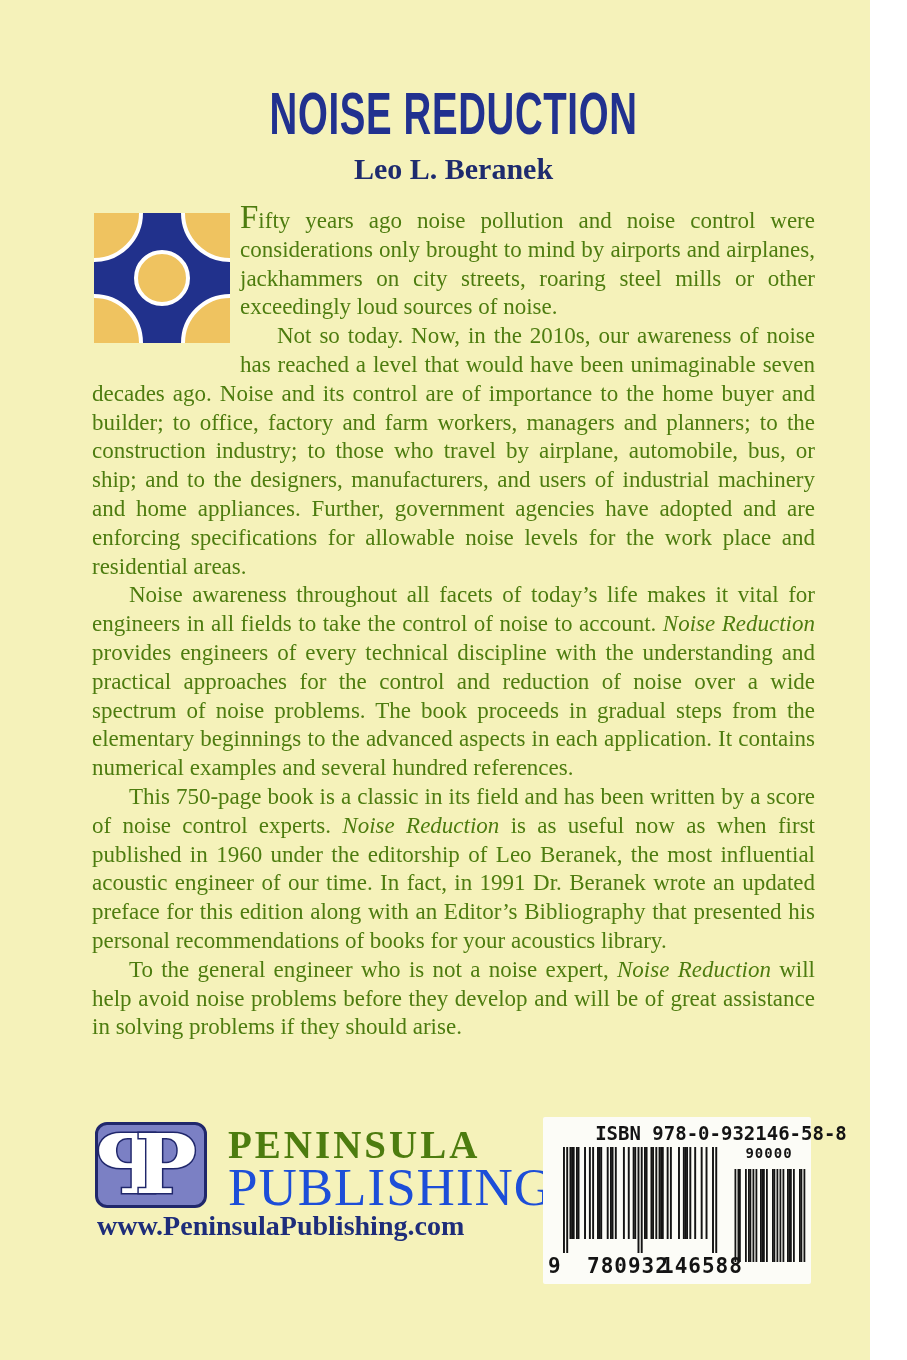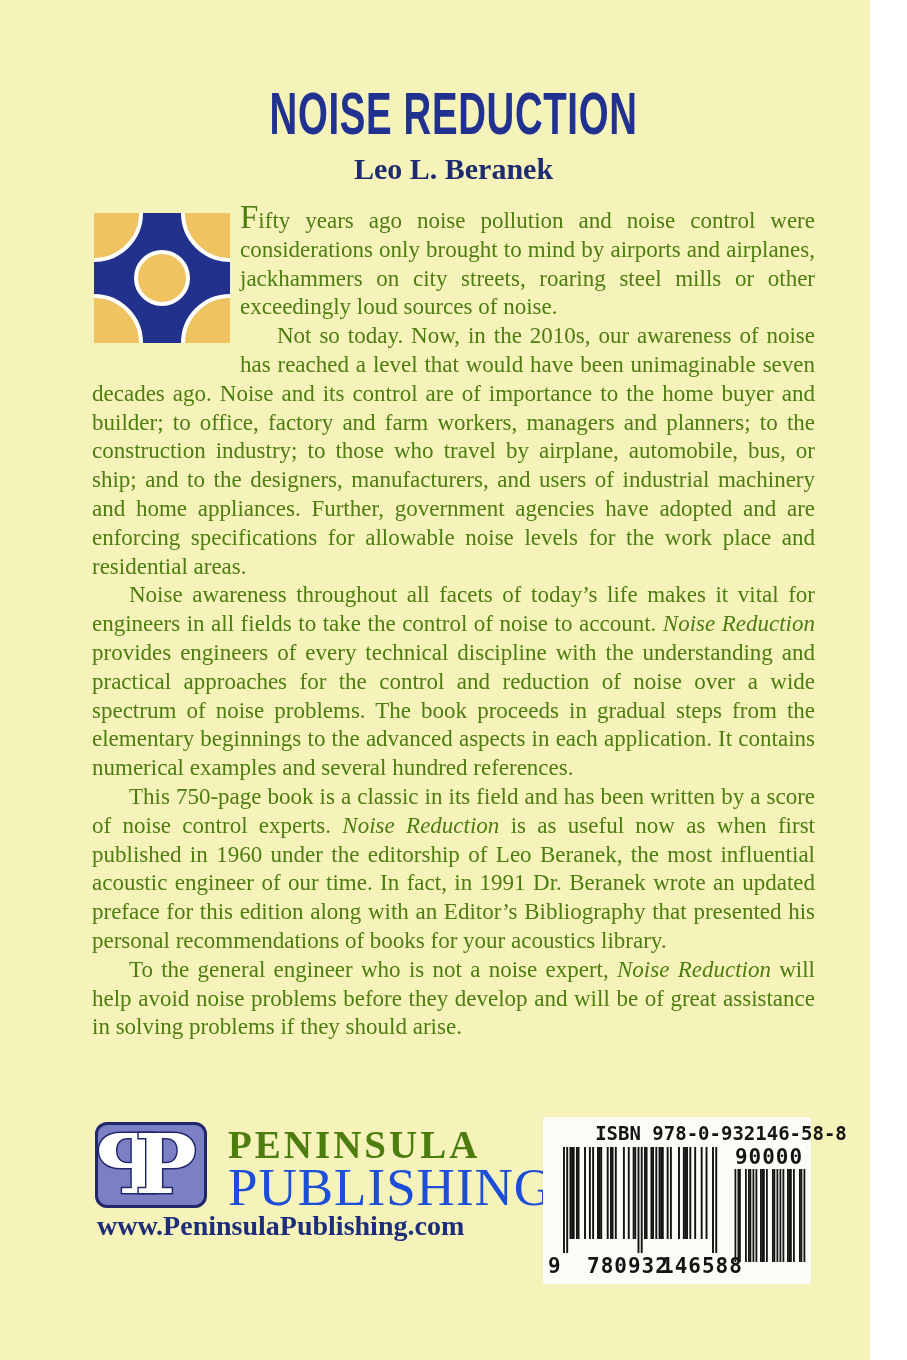--- a/index.html
+++ b/index.html
@@ -69,21 +69,21 @@
     font-family:"DejaVu Sans Mono", monospace; color:#141414;
   }
   .isbn-line {
     position:absolute; top:5px; left:0; width:268px; text-align:center;
     font-weight:bold; font-size:19px; letter-spacing:0px; white-space:nowrap;margin-left:44px;
   }
   .bc-main-svg { position:absolute; left:20px; top:30px; }
   .bc-sup-svg  { position:absolute; left:190px; top:52px; }
   .bc-sup-label {
     position:absolute; left:186px; top:28px; width:80px; text-align:center;
-    font-weight:bold; font-size:21px; letter-spacing:1px;
+    font-weight:bold; font-size:14px; letter-spacing:1px;
   }
   .bc-digit { position:absolute; top:137px; font-weight:bold; font-size:21px; letter-spacing:1px; }
   .bc-d9 { left:5px; }
   .bc-g1 { left:44px; }
   .bc-g2 { left:118px; }
 </style>
 </head>
 <body>
 
 <div class="page">

